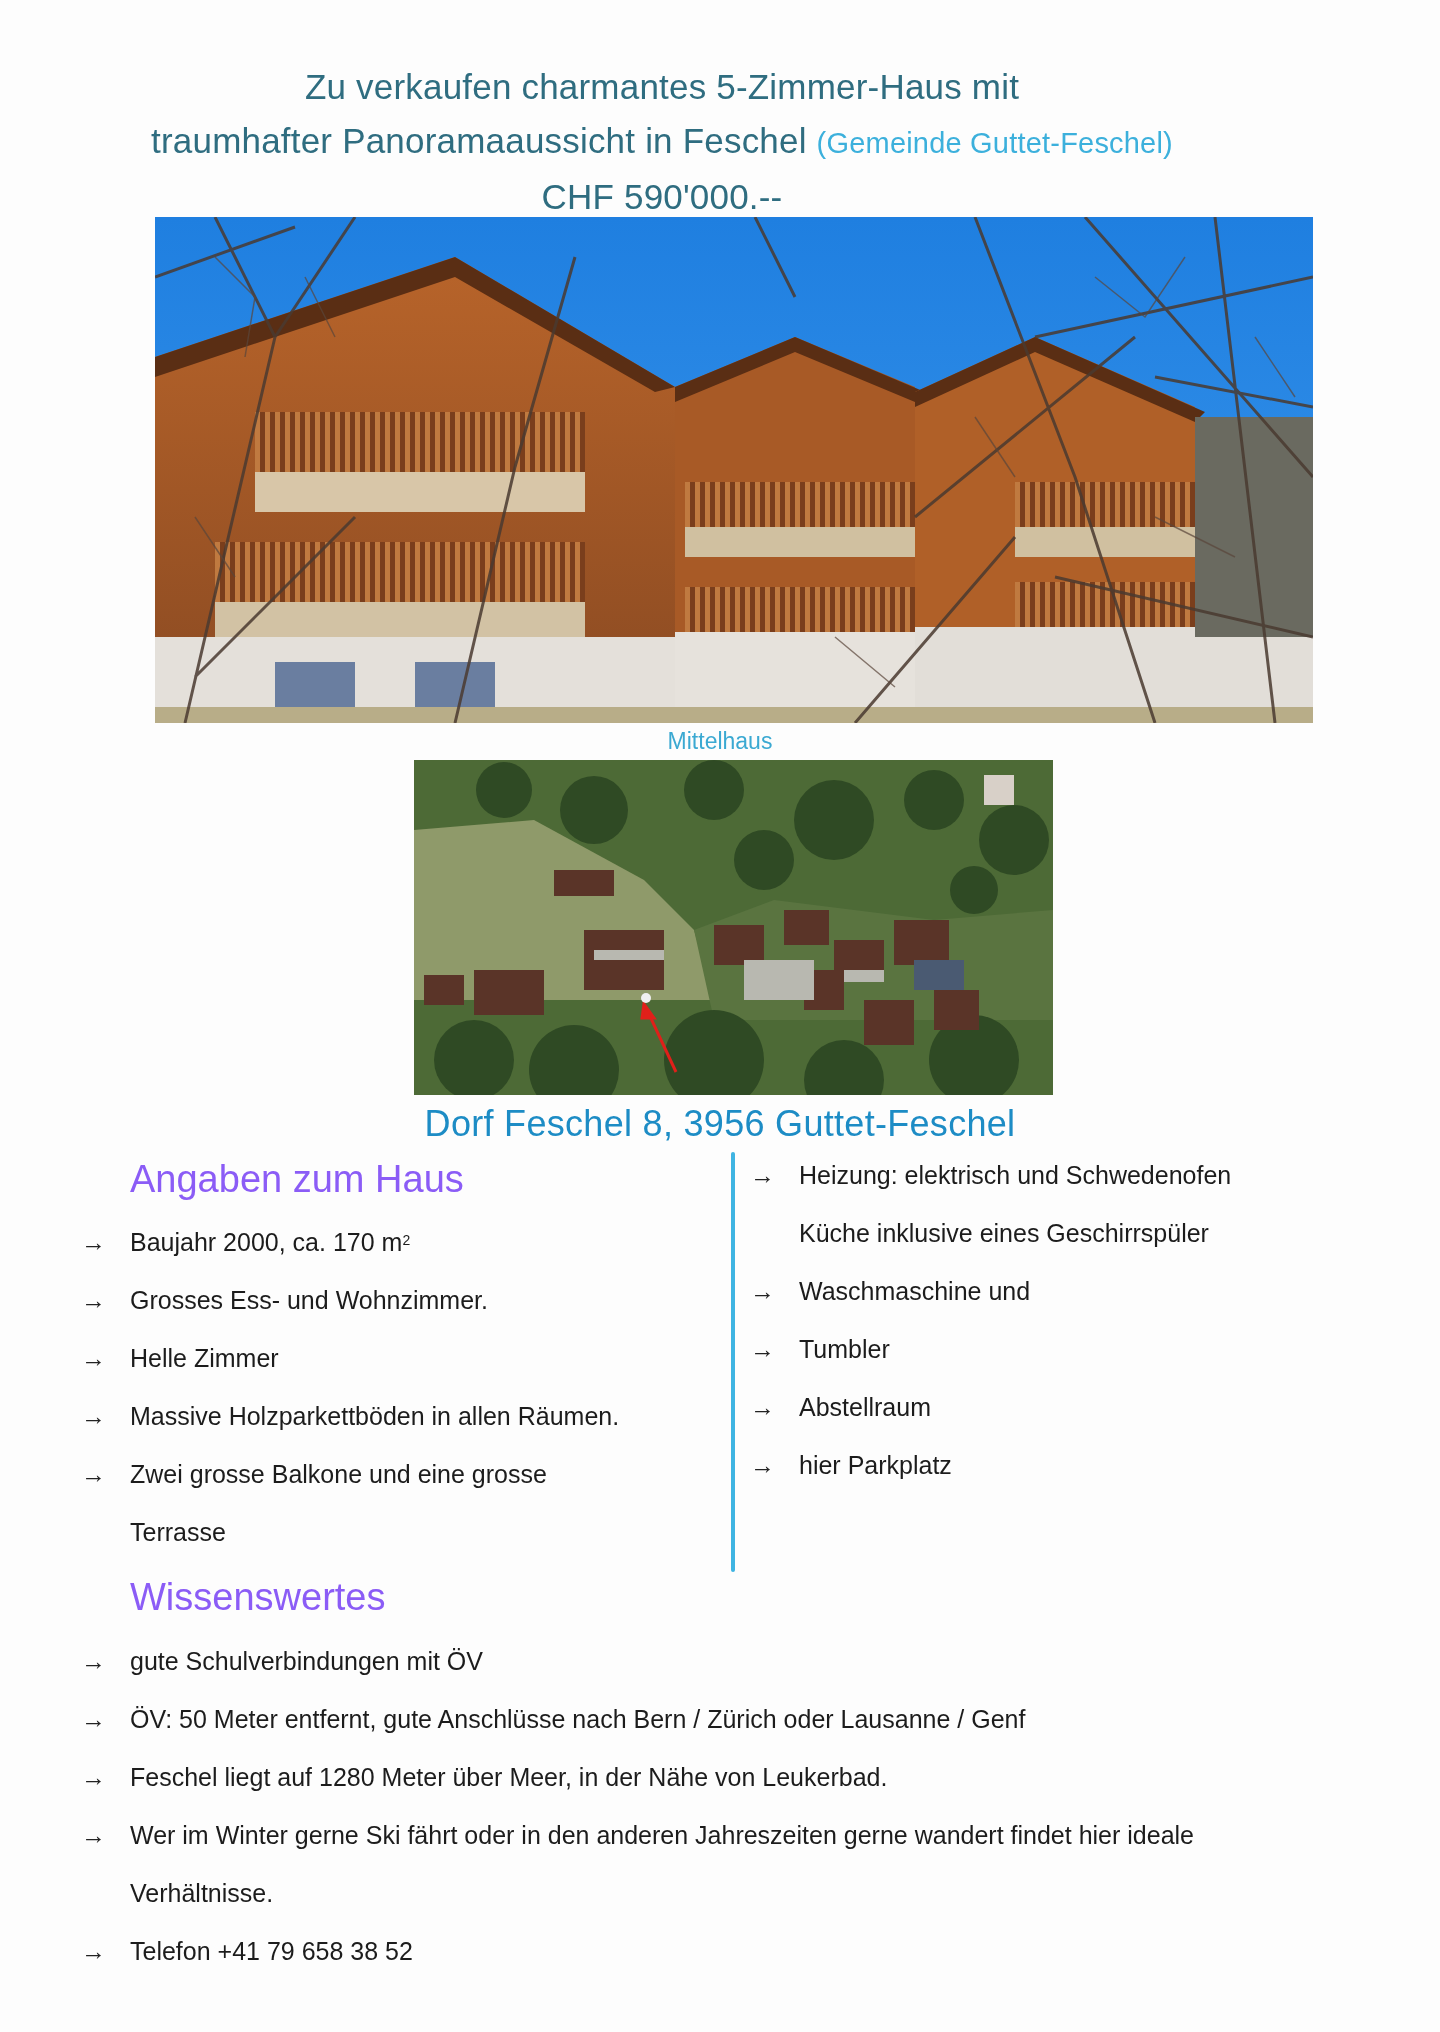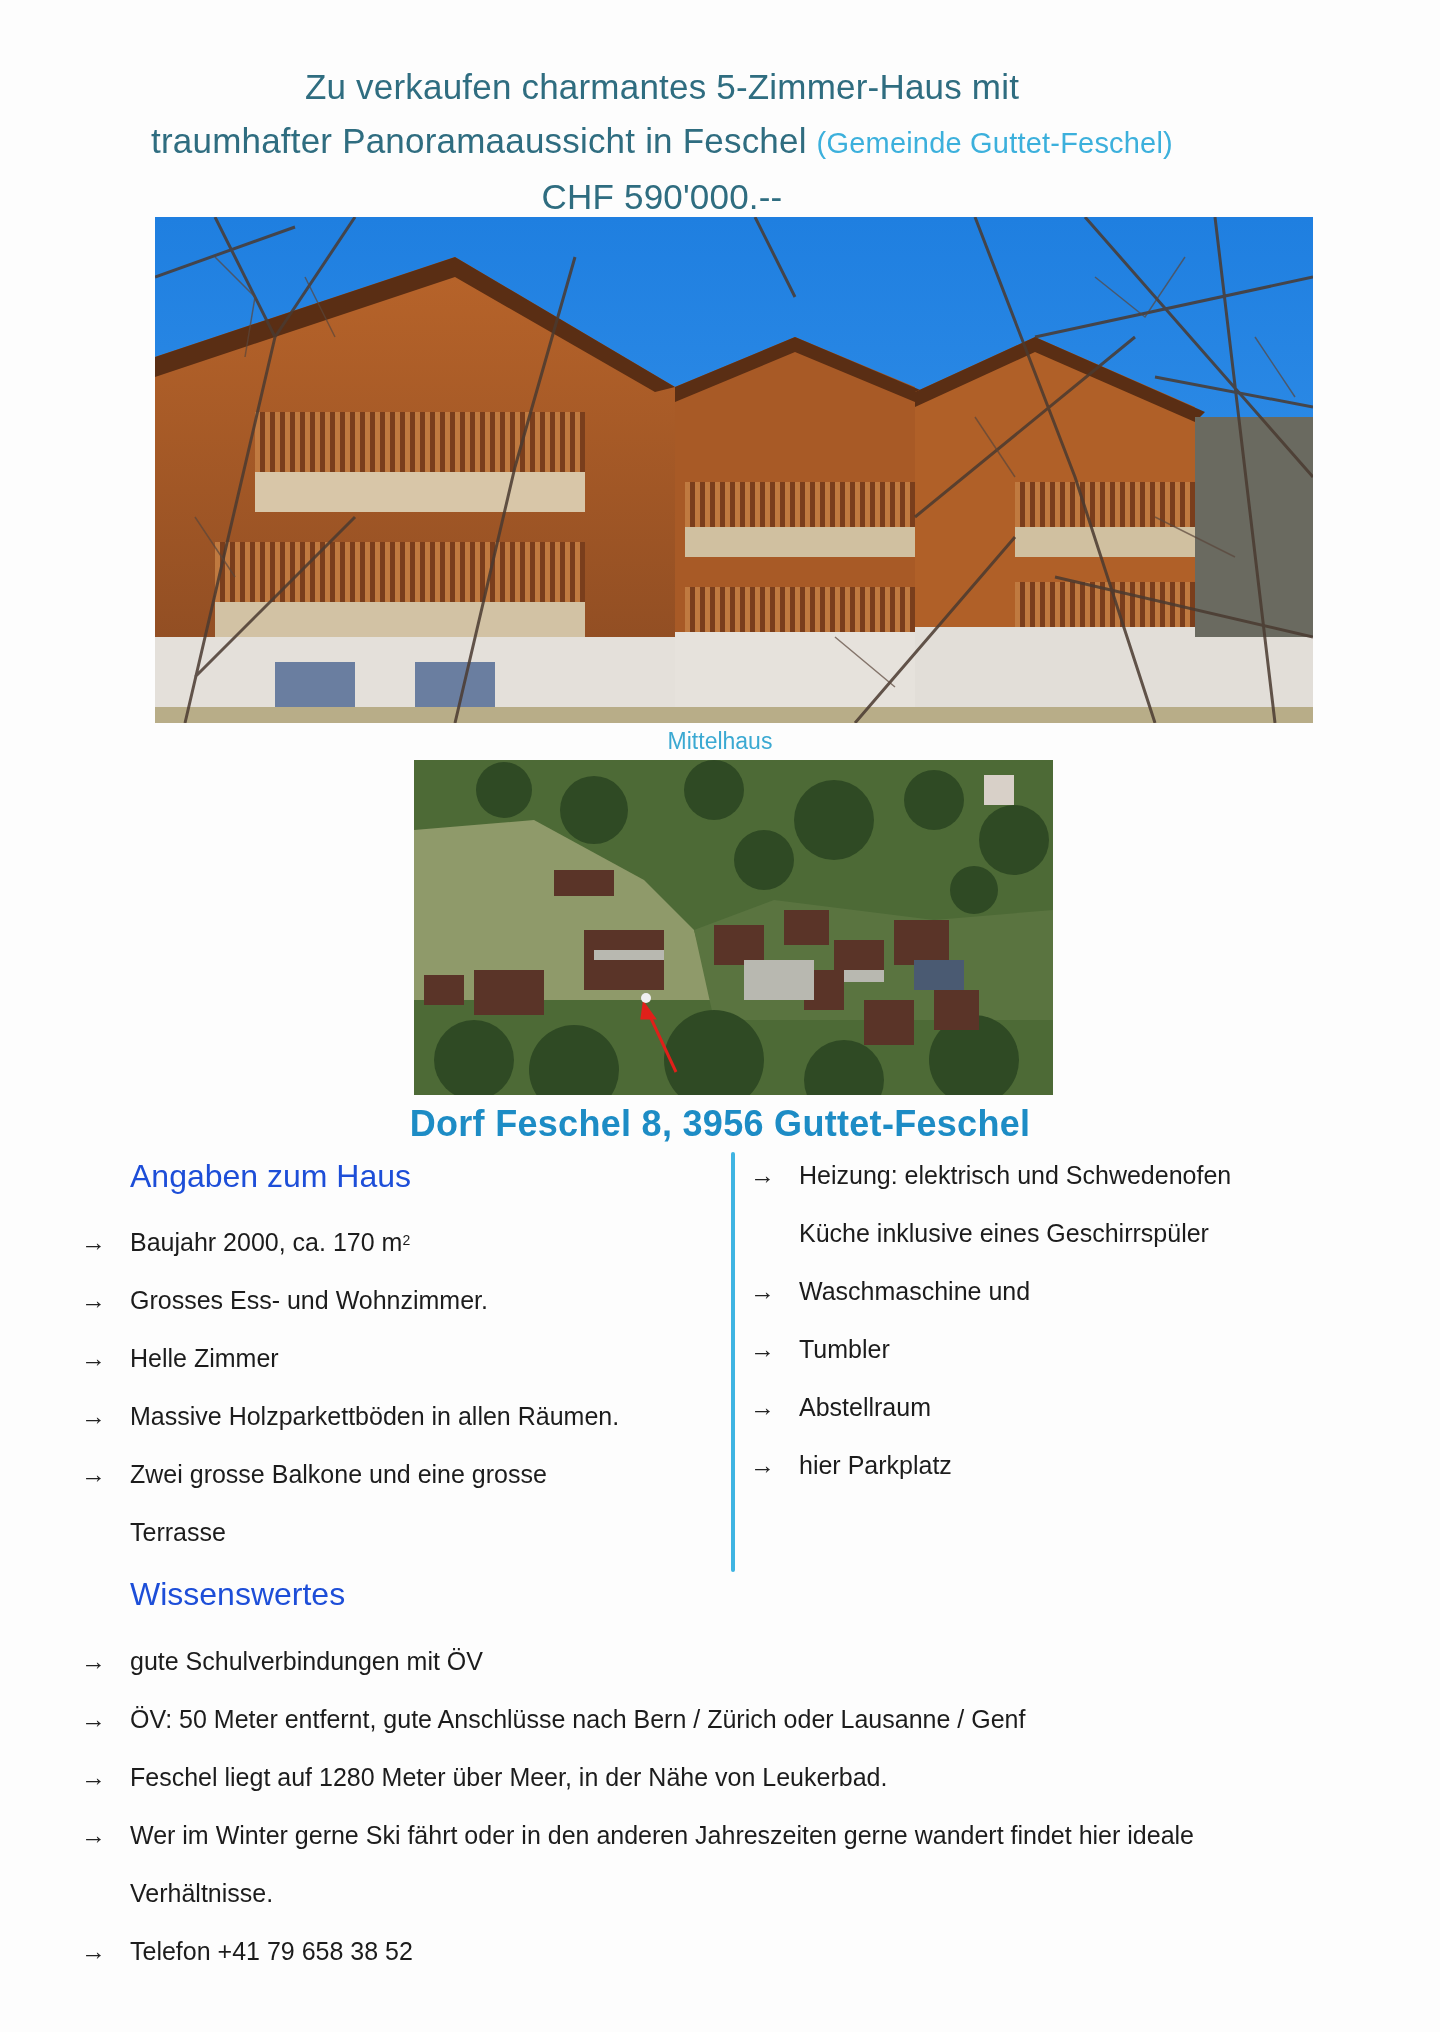--- a/index.html
+++ b/index.html
@@ -11,23 +11,23 @@
   .title-sub { font-size: 29px; color: #3cb0dc; }
 
   .photo { position: absolute; overflow: hidden; }
   .photo svg { display: block; width: 100%; height: 100%; }
   #house-photo { left: 155px; top: 217px; width: 1158px; height: 506px; }
   #village-photo { left: 414px; top: 760px; width: 639px; height: 335px; }
 
   .caption { position: absolute; left: 0; width: 1440px; text-align: center; color: #3ba9d2; font-size: 23px; }
   #photo-caption { top: 728px; }
 
-  .address { position: absolute; left: 0; top: 1103px; width: 1440px; text-align: center; color: #1d8cc5; font-size: 36px; font-weight: bold; letter-spacing: 0.3px; }
+  .address { position: absolute; left: 0; top: 1103px; width: 1440px; text-align: center; color: #1d8cc5; font-size: 36px; font-weight: normal; letter-spacing: 0.3px; }
 
-  .section-heading { position: absolute; color: #1d4ed8; font-size: 32px; }
+  .section-heading { position: absolute; color: #8b5cf6; font-size: 38px; }
   #heading-house { left: 130px; top: 1158px; }
   #heading-info { left: 130px; top: 1576px; }
 
   .list { position: absolute; list-style: none; }
   .list li { position: relative; font-size: 25px; line-height: 58px; padding-left: 49px; white-space: nowrap; }
   .list li .arrow { position: absolute; left: 0; top: 0; font-size: 25px; color: #222; }
   .list li.cont { padding-left: 49px; }
 
   #list-house { left: 81px; top: 1213px; }
   #list-features { left: 750px; top: 1146px; }

